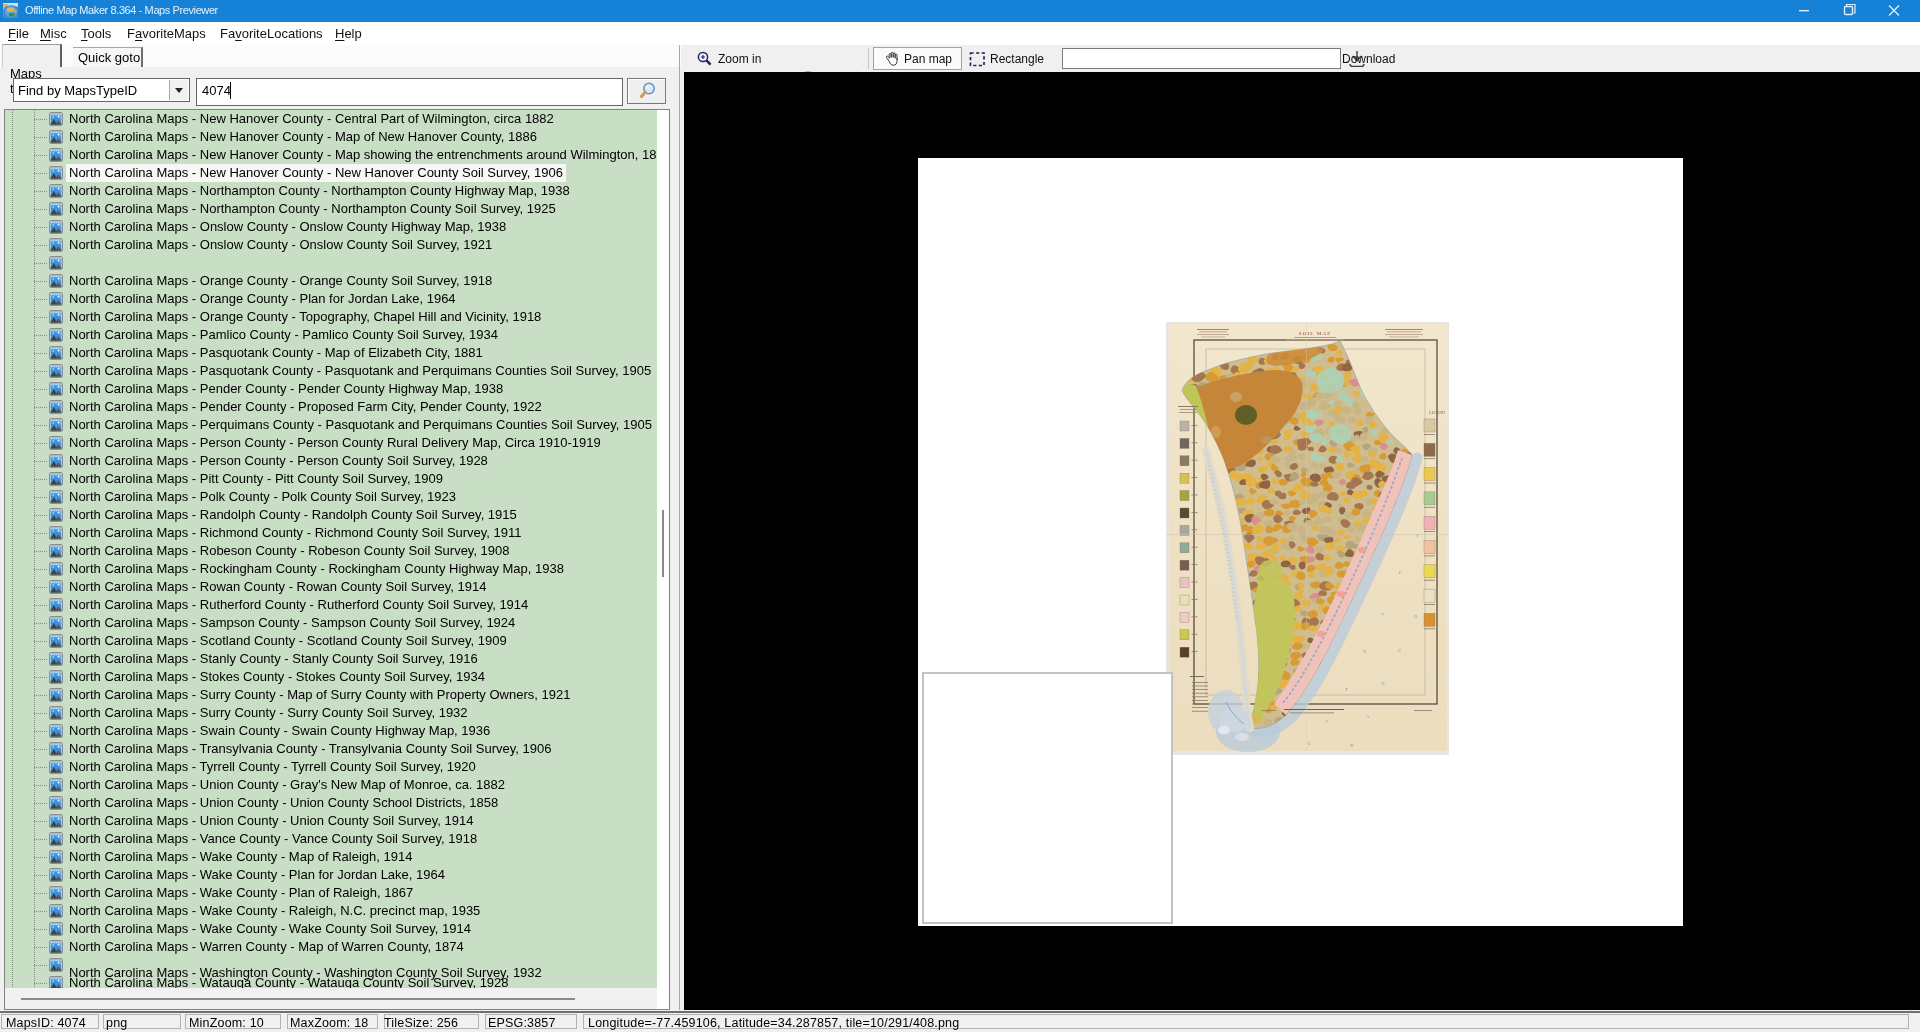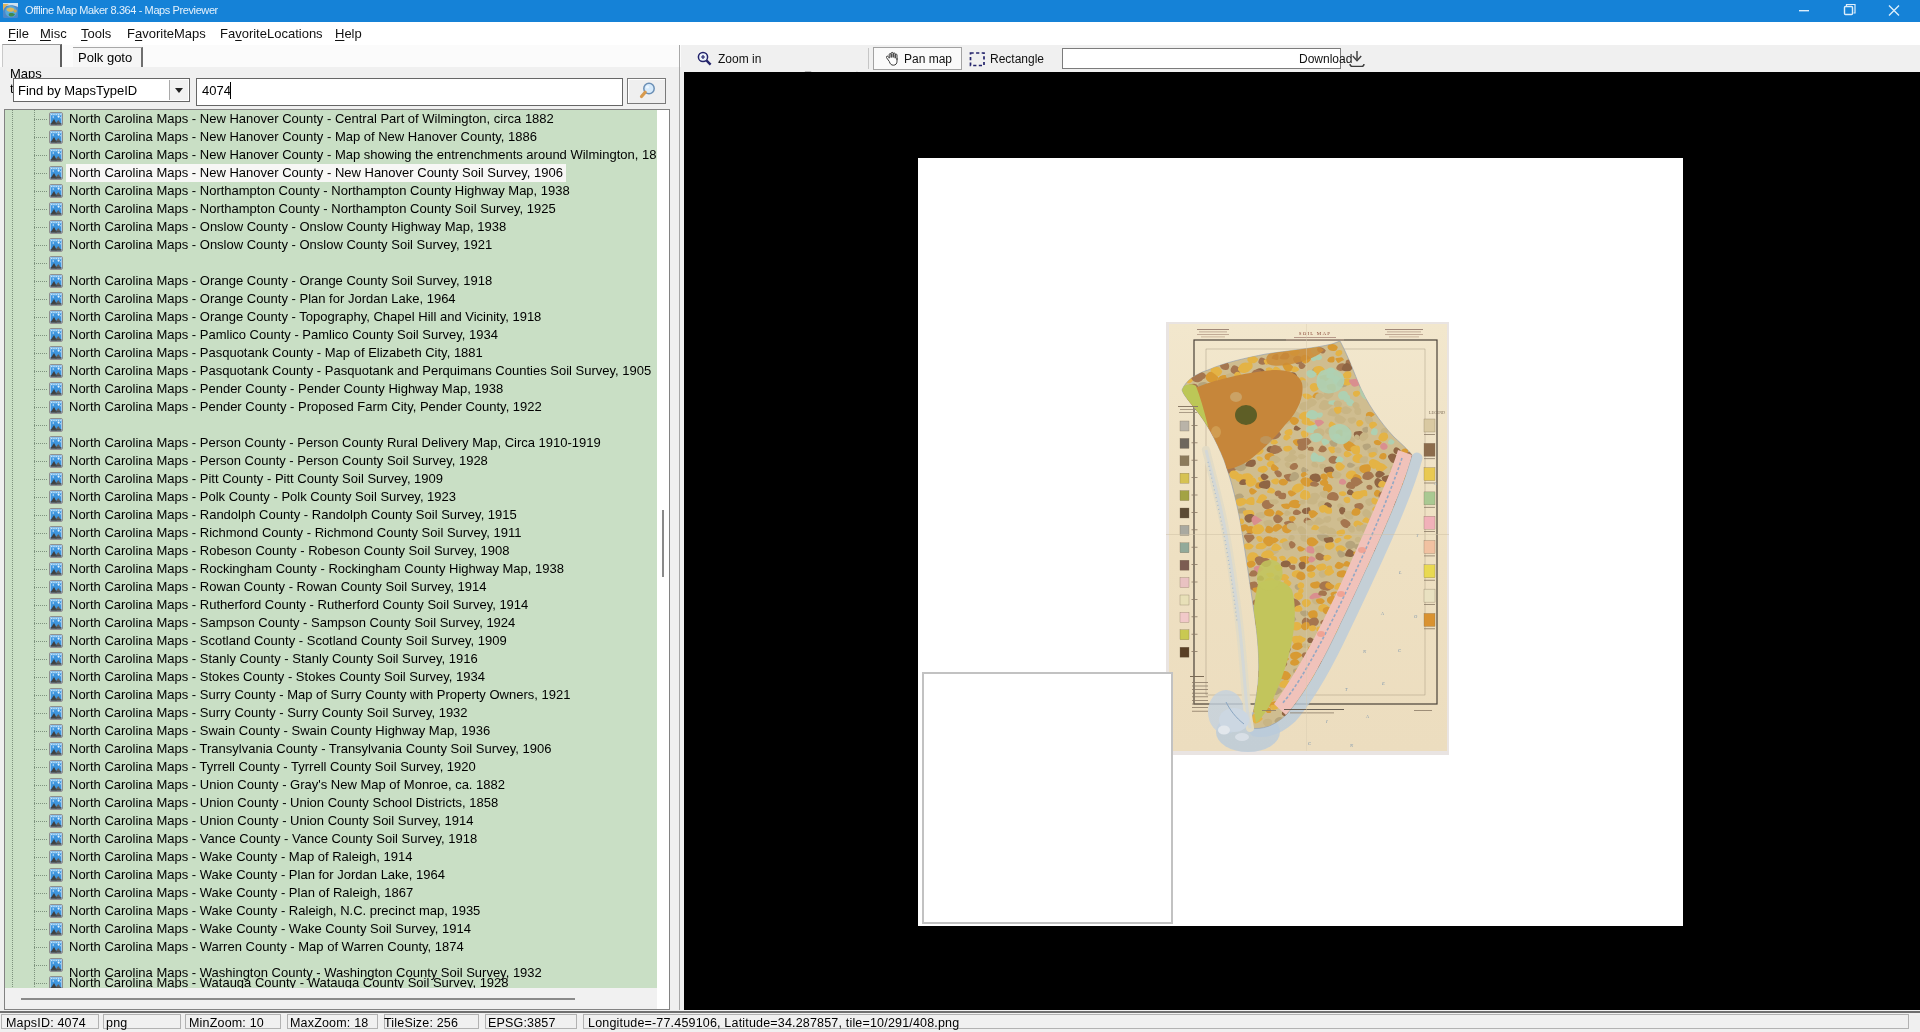--- a/index.html
+++ b/index.html
@@ -80,21 +80,21 @@
  <span style="left:8px"><u>F</u>ile</span>
  <span style="left:40px"><u>M</u>isc</span>
  <span style="left:81px"><u>T</u>ools</span>
  <span style="left:127px">F<u>a</u>voriteMaps</span>
  <span style="left:220px">Fa<u>v</u>oriteLocations</span>
  <span style="left:335px"><u>H</u>elp</span>
 </div>
 
 <div id="tabstrip"></div>
 <div class="tab1">Maps tree</div>
-<div class="tab2">Polk goto</div>
+<div class="tab2">Quick goto</div>
 
 <div id="combo">
     <span class="txt">Find by MapsTypeID</span>
     <span class="btn"></span>
   </div>
 <div id="finput">
     <span class="txt">4074</span>
     <span class="caret"></span>
   </div>
 <div id="sbtn"><svg width="37" height="24" viewBox="0 0 37 24">
@@ -206,20 +206,21 @@
       <div class="trow" style="top:380px">North Carolina Maps - Pender County - Pender County Highway Map, 1938</div>
 <div class="stub" style="top:407px"></div>
       <svg class="ticon" style="top:400px">
         <use href="#pic"></use>
       </svg>
       <div class="trow" style="top:398px">North Carolina Maps - Pender County - Proposed Farm City, Pender County, 1922</div>
 <div class="stub" style="top:425px"></div>
       <svg class="ticon" style="top:418px">
         <use href="#pic"></use>
       </svg>
+      <div class="trow" style="top:416px">North Carolina Maps - Perquimans County - Pasquotank and Perquimans Counties Soil Survey, 1905</div>
 <div class="stub" style="top:443px"></div>
       <svg class="ticon" style="top:436px">
         <use href="#pic"></use>
       </svg>
       <div class="trow" style="top:434px">North Carolina Maps - Person County - Person County Rural Delivery Map, Circa 1910-1919</div>
 <div class="stub" style="top:461px"></div>
       <svg class="ticon" style="top:454px">
         <use href="#pic"></use>
       </svg>
       <div class="trow" style="top:452px">North Carolina Maps - Person County - Person County Soil Survey, 1928</div>
@@ -396,21 +397,21 @@
 </svg>
 <span class="abs" style="left:990px;top:52px;font-size:12px;color:#111">Rectangle</span>
 <div id="tinput"></div>
 <svg class="abs" style="left:1347px;top:48px" width="20" height="22" viewBox="0 0 20 22">
  <g stroke="#3c3c3c" stroke-width="1.4" fill="none">
   <path d="M10,3 v8.5"></path>
   <path d="M5.8,8 l4.2,4.6 4.2,-4.6"></path>
   <path d="M3,16 q0,2.4 2.4,2.4 h9.2 q2.4,0 2.4,-2.4"></path>
  </g>
 </svg>
-<span class="abs" style="left:1299px;top:52px;font-size:12px;color:#111">Download</span>
+<span class="abs" style="left:1342px;top:52px;font-size:12px;color:#111">Download</span>
 
 <div id="divider"></div>
 <div id="canvas">
  <div id="page"></div>
 <svg class="sheet" width="283" height="433" viewBox="0 0 283 433">
 <defs>
 <linearGradient id="parch" x1="0" y1="0" x2="0" y2="1">
 <stop offset="0" stop-color="#f2e7cd"></stop>
           <stop offset="0.55" stop-color="#eee0c2"></stop>
           <stop offset="1" stop-color="#ecddbf"></stop>

